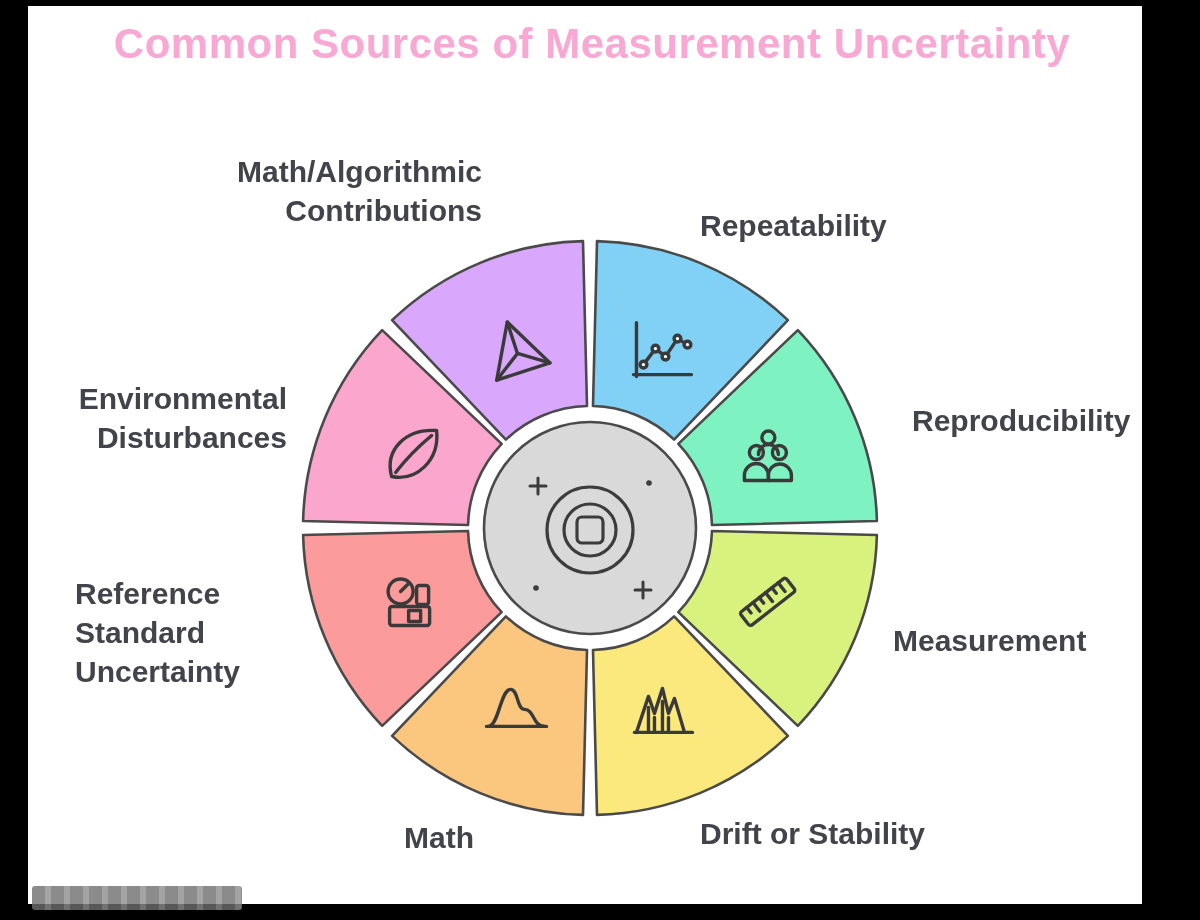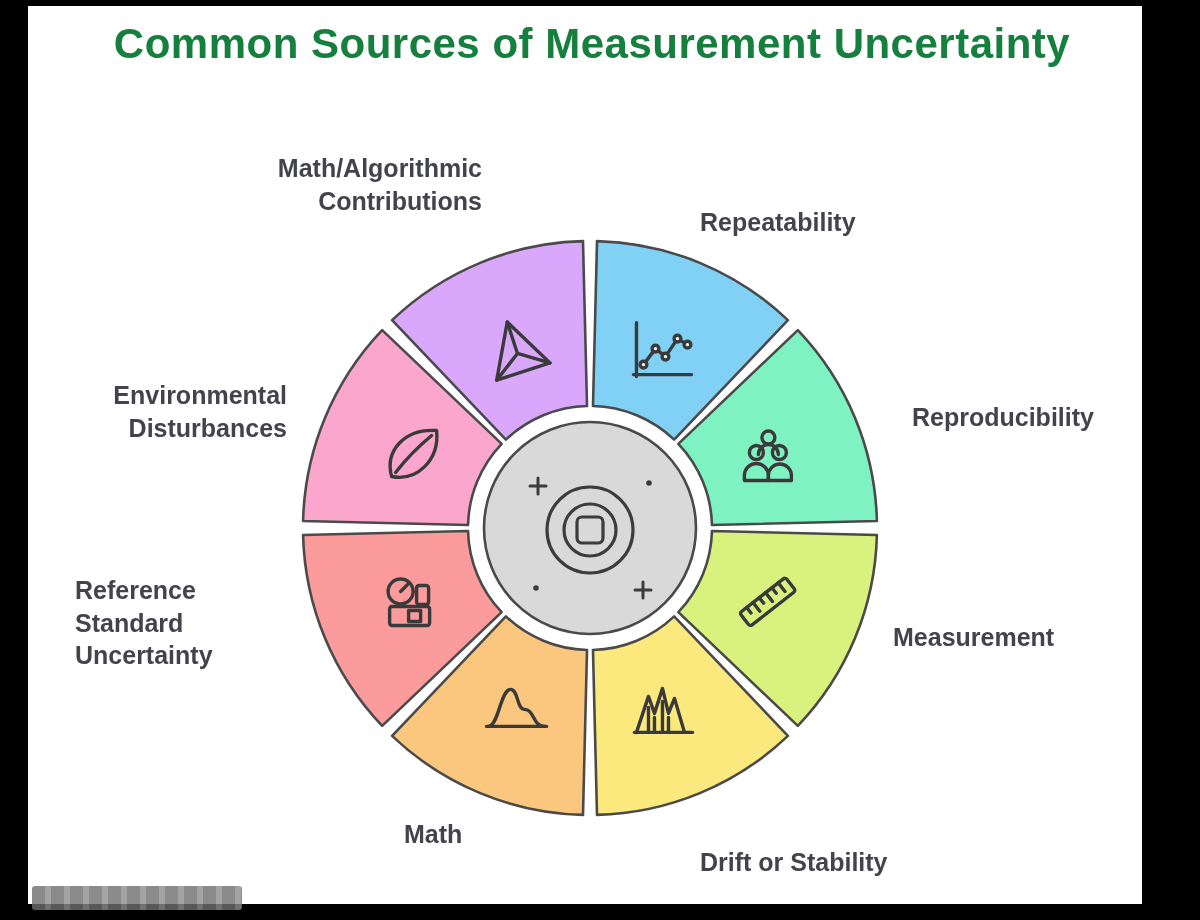--- a/index.html
+++ b/index.html
@@ -3,31 +3,31 @@
 <meta charset="utf-8">
 <style>
   html,body{margin:0;padding:0;}
   body{
     width:1200px;height:920px;position:relative;overflow:hidden;
     background:#000;font-family:"Liberation Sans",sans-serif;
   }
   .canvas{position:absolute;left:28px;top:6px;width:1114px;height:898px;background:#ffffff;}
   .title{
     position:absolute;left:40px;top:20px;width:1104px;text-align:center;
-    font-size:42px;font-weight:bold;color:#15803d;letter-spacing:.5px;
+    font-size:42px;font-weight:bold;color:#f9a8d4;letter-spacing:.5px;
   }
   .seg-label{
-    position:absolute;font-size:25px;font-weight:bold;color:#43434b;
+    position:absolute;font-size:30px;font-weight:bold;color:#43434b;
     line-height:1.3;white-space:pre-line;
   }
   .lp0{left:180px;top:152px;width:302px;text-align:right;}
   .lp1{left:700px;top:206px;}
   .lp2{left:912px;top:401px;}
   .lp3{left:893px;top:621px;}
-  .lp4{left:700px;top:814px;margin-top:32px;}
+  .lp4{left:700px;top:814px;}
   .lp5{left:404px;top:818px;}
   .lp6{left:75px;top:574px;width:240px;}
   .lp7{left:25px;top:379px;width:262px;text-align:right;}
   .watermark{
     position:absolute;left:32px;top:886px;width:210px;height:24px;border-radius:3px;
     background:repeating-linear-gradient(90deg,#6e6e6e 0 13px,#8d8d8d 13px 19px);
     opacity:.8;
   }
   #wheel-svg{position:absolute;left:0;top:0;}
   .icon-def{stroke:#3a3a3a;stroke-width:3.4;fill:none;stroke-linecap:round;stroke-linejoin:round;}

